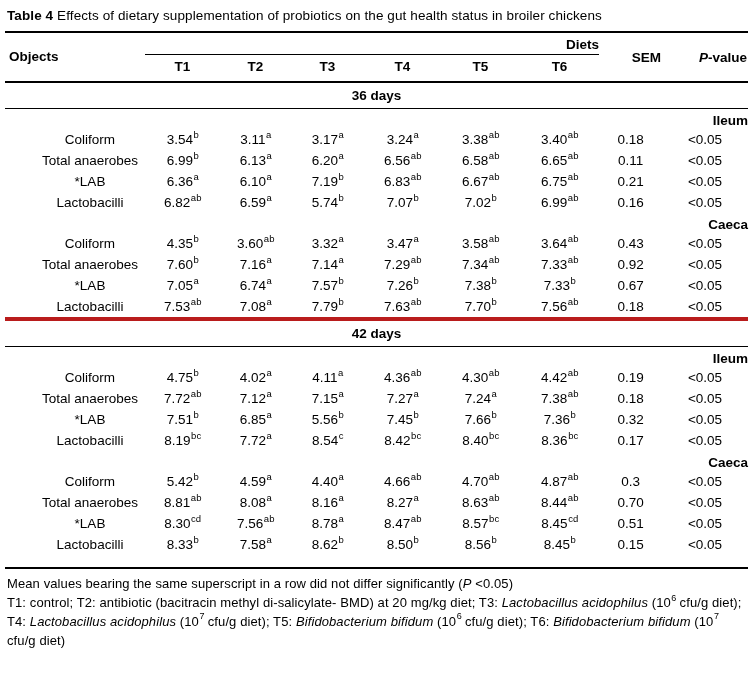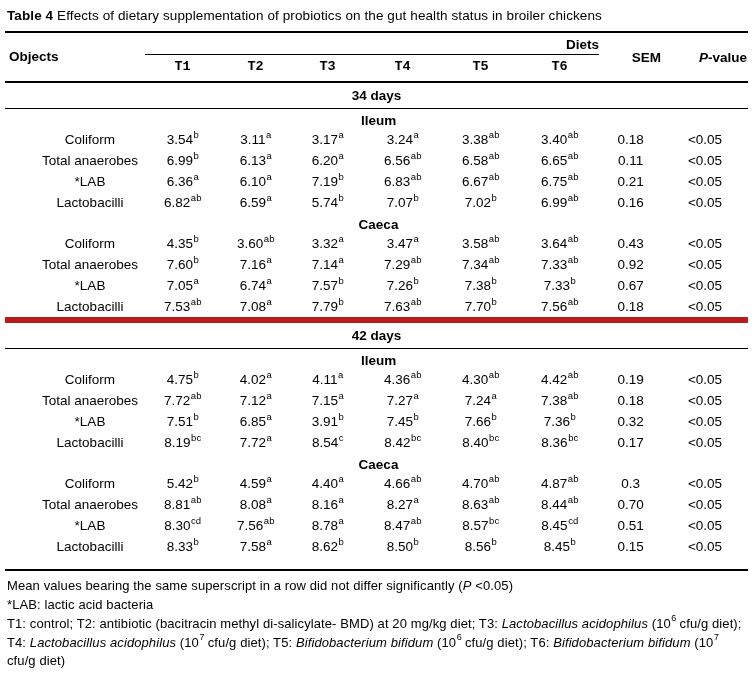--- a/index.html
+++ b/index.html
@@ -31,38 +31,37 @@
   }
   th.diets {
     text-align: right;
     border-bottom: 1px solid #000;
     padding: 4px 0 2px 0;
   }
   tr.subhead th {
     text-align: center;
     padding: 4px 0 7px 0;
     border-bottom: 2px solid #000;
-    font-family: Liberation Mono, monospace;
   }
   th.sem, th.pval {
     text-align: right;
     border-bottom: 2px solid #000;
     vertical-align: middle;
   }
   th.pval i { font-style: italic; }
 
   td.banner {
     text-align: center; font-weight: bold;
     border-bottom: 1px solid #000;
     padding: 5px 0 5px 0;
   }
-  td.banner.second { border-top: 6px solid #b91c1c; }
+  td.banner.second { border-top: 4px solid #b91c1c; }
 
   td.group {
-    font-weight: bold; text-align: center;
+    font-weight: bold; text-align: right;
     padding: 4px 0 1px 4px;
     margin-top: 44px;
   }
 
   td.rowlabel { text-align: center; padding: 3px 0 3px 30px; }
   td.num { text-align: center; padding: 3px 0; white-space: nowrap; }
 
   td.num sup, sup {
     font-size: 9.5px;
     line-height: 0;
@@ -110,21 +109,21 @@
           <th>T1</th>
           <th>T2</th>
           <th>T3</th>
           <th>T4</th>
           <th>T5</th>
           <th>T6</th>
         </tr>
     </thead>
     <tbody id="table-body">
         <tr>
-          <td class="banner" colspan="9">34 days</td>
+          <td class="banner" colspan="9">36 days</td>
         </tr>
         <tr>
           <td class="group" colspan="9">Ileum</td>
         </tr>
         <tr>
           <td class="rowlabel">Coliform</td>
           <td class="num"><span>3.54</span><sup>b</sup></td>
           <td class="num"><span>3.11</span><sup>a</sup></td>
           <td class="num"><span>3.17</span><sup>a</sup></td>
           <td class="num"><span>3.24</span><sup>a</sup></td>
@@ -238,21 +237,21 @@
           <td class="num"><span>7.27</span><sup>a</sup></td>
           <td class="num"><span>7.24</span><sup>a</sup></td>
           <td class="num"><span>7.38</span><sup>ab</sup></td>
           <td class="num">0.18</td>
           <td class="num">&lt;0.05</td>
         </tr>
         <tr>
           <td class="rowlabel">*LAB</td>
           <td class="num"><span>7.51</span><sup>b</sup></td>
           <td class="num"><span>6.85</span><sup>a</sup></td>
-          <td class="num"><span>3.91</span><sup>b</sup></td>
+          <td class="num"><span>5.56</span><sup>b</sup></td>
           <td class="num"><span>7.45</span><sup>b</sup></td>
           <td class="num"><span>7.66</span><sup>b</sup></td>
           <td class="num"><span>7.36</span><sup>b</sup></td>
           <td class="num">0.32</td>
           <td class="num">&lt;0.05</td>
         </tr>
         <tr>
           <td class="rowlabel">Lactobacilli</td>
           <td class="num"><span>8.19</span><sup>bc</sup></td>
           <td class="num"><span>7.72</span><sup>a</sup></td>
@@ -311,17 +310,16 @@
           <td class="num">&lt;0.05</td>
         </tr>
         <tr class="spacer">
           <td colspan="9"></td>
         </tr>
       </tbody>
   </table>
 
   <div class="footnotes" id="footnotes">
       <div class="footnote"><span>Mean values bearing the same superscript in a row did not differ significantly (</span><i>P</i><span> &lt;0.05)</span></div>
-      <div class="footnote"><span>*LAB: lactic acid bacteria</span></div>
       <div class="footnote"><span>T1: control; T2: antibiotic (bacitracin methyl di-salicylate- BMD) at 20 mg/kg diet; T3: </span><i>Lactobacillus acidophilus</i><span> (10</span><sup>6</sup><span> cfu/g diet); T4: </span><i>Lactobacillus acidophilus</i><span> (10</span><sup>7</sup><span> cfu/g diet); T5: </span><i>Bifidobacterium bifidum</i><span> (10</span><sup>6</sup><span> cfu/g diet); T6: </span><i>Bifidobacterium bifidum</i><span> (10</span><sup>7</sup><span> cfu/g diet)</span></div>
     </div>
 
 </div>
 
 </body></html>

